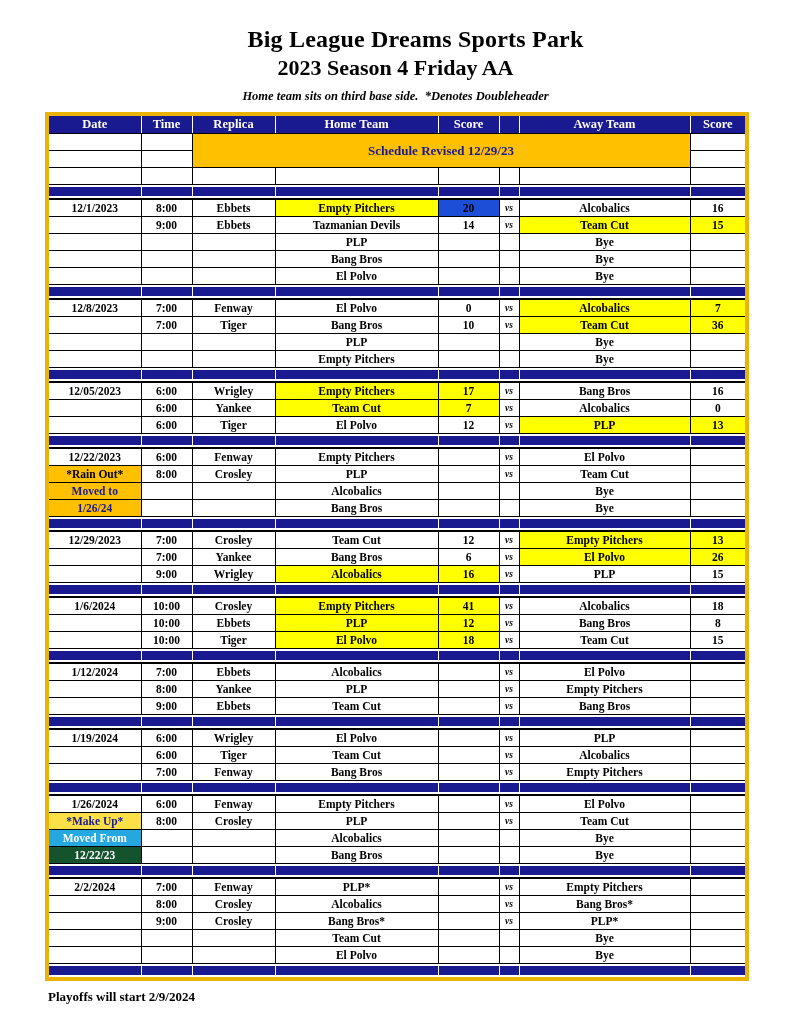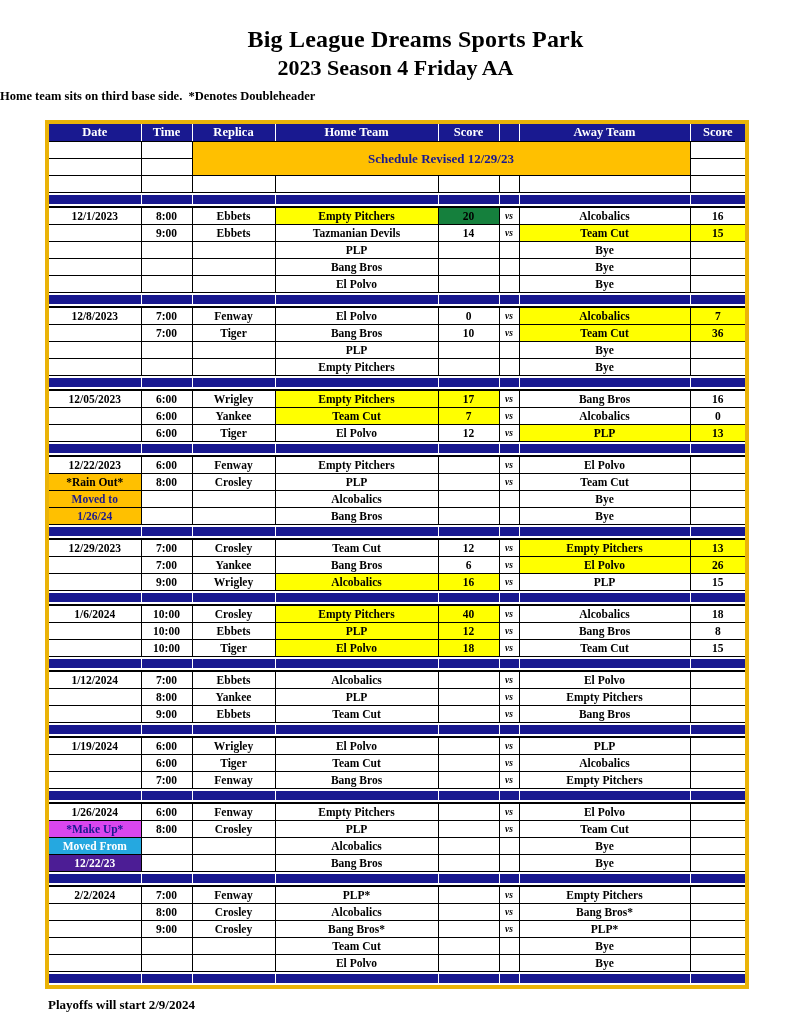--- a/index.html
+++ b/index.html
@@ -1,19 +1,19 @@
 <!DOCTYPE html>
 <html style="--navy: #191990; --orange: #FFC000; --yellow: #FFFF00; --cyan: #25A8E0;"><head>
 <meta charset="utf-8">
 <style>
   html,body{margin:0;padding:0;background:#fff;}
   body{width:791px;height:1024px;font-family:"Liberation Serif",serif;color:#000;}
   .title{ text-align:center;font-size:24px;font-weight:bold;padding-top:26px;letter-spacing:.2px;padding-left:40px;}
   .subtitle{text-align:center;font-size:22px;font-weight:bold;margin-top:2px;}
-  .note{text-align:left;font-size:12.5px;font-weight:bold;margin-top:8px;margin-bottom:16px;}
+  .note{text-align:center;font-size:12.5px;font-weight:bold;font-style:italic;margin-top:8px;margin-bottom:8px;}
   table{border-collapse:collapse;table-layout:fixed;width:700px;margin-left:45px;border:4px solid #eab308;}
   th{background:var(--navy,#191990);color:#fff;font-size:12.5px;font-weight:bold;height:17px;
      border:1px solid #000;border-left:1px solid #fff;border-right:1px solid #fff;padding:0;}
   td{border:1px solid #000;height:16px;font-size:11.5px;font-weight:bold;text-align:center;
      padding:0 2px;overflow:hidden;white-space:nowrap;}
   tr.sep td{background:var(--navy,#191990);background-clip:content-box;padding:2px 0;height:9px;
      border-left:1px solid #fff;border-right:1px solid #fff;}
   tr.block-start td{border-top:2px solid #000;}
   td.banner{background:var(--orange,#FFC000);color:var(--navy,#191990);font-size:13px;}
   td.vs-cell{font-style:italic;font-size:9.5px;padding:0;}
@@ -79,21 +79,21 @@
         <td></td>
         <td></td>
         <td></td>
         <td></td>
       </tr>
       <tr class="block-start">
         <td>12/1/2023</td>
         <td>8:00</td>
         <td>Ebbets</td>
         <td style="background: rgb(255, 255, 0);">Empty Pitchers</td>
-        <td style="background: #15803d;">20</td>
+        <td style="background: #1d4ed8;">20</td>
         <td class="vs-cell">vs</td>
         <td>Alcobalics</td>
         <td>16</td>
       </tr>
       <tr>
         <td></td>
         <td>9:00</td>
         <td>Ebbets</td>
         <td>Tazmanian Devils</td>
         <td>14</td>
@@ -319,21 +319,21 @@
         <td></td>
         <td></td>
         <td></td>
         <td></td>
       </tr>
       <tr class="block-start">
         <td>1/6/2024</td>
         <td>10:00</td>
         <td>Crosley</td>
         <td style="background: rgb(255, 255, 0);">Empty Pitchers</td>
-        <td style="background: rgb(255, 255, 0);">40</td>
+        <td style="background: rgb(255, 255, 0);">41</td>
         <td class="vs-cell">vs</td>
         <td>Alcobalics</td>
         <td>18</td>
       </tr>
       <tr>
         <td></td>
         <td>10:00</td>
         <td>Ebbets</td>
         <td style="background: rgb(255, 255, 0);">PLP</td>
         <td style="background: rgb(255, 255, 0);">12</td>
@@ -445,41 +445,41 @@
         <td>1/26/2024</td>
         <td>6:00</td>
         <td>Fenway</td>
         <td>Empty Pitchers</td>
         <td></td>
         <td class="vs-cell">vs</td>
         <td>El Polvo</td>
         <td></td>
       </tr>
       <tr>
-        <td style="background: #d946ef; color: rgb(25, 25, 144);">*Make Up*</td>
+        <td style="background: #fde047; color: rgb(25, 25, 144);">*Make Up*</td>
         <td>8:00</td>
         <td>Crosley</td>
         <td>PLP</td>
         <td></td>
         <td class="vs-cell">vs</td>
         <td>Team Cut</td>
         <td></td>
       </tr>
       <tr>
         <td style="background: rgb(37, 168, 224); color: rgb(255, 255, 255);">Moved From</td>
         <td></td>
         <td></td>
         <td>Alcobalics</td>
         <td></td>
         <td class="vs-cell"></td>
         <td>Bye</td>
         <td></td>
       </tr>
       <tr>
-        <td style="background: #4c1d95; color: rgb(255, 255, 255);">12/22/23</td>
+        <td style="background: #14532d; color: rgb(255, 255, 255);">12/22/23</td>
         <td></td>
         <td></td>
         <td>Bang Bros</td>
         <td></td>
         <td class="vs-cell"></td>
         <td>Bye</td>
         <td></td>
       </tr>
       <tr class="sep">
         <td></td>

